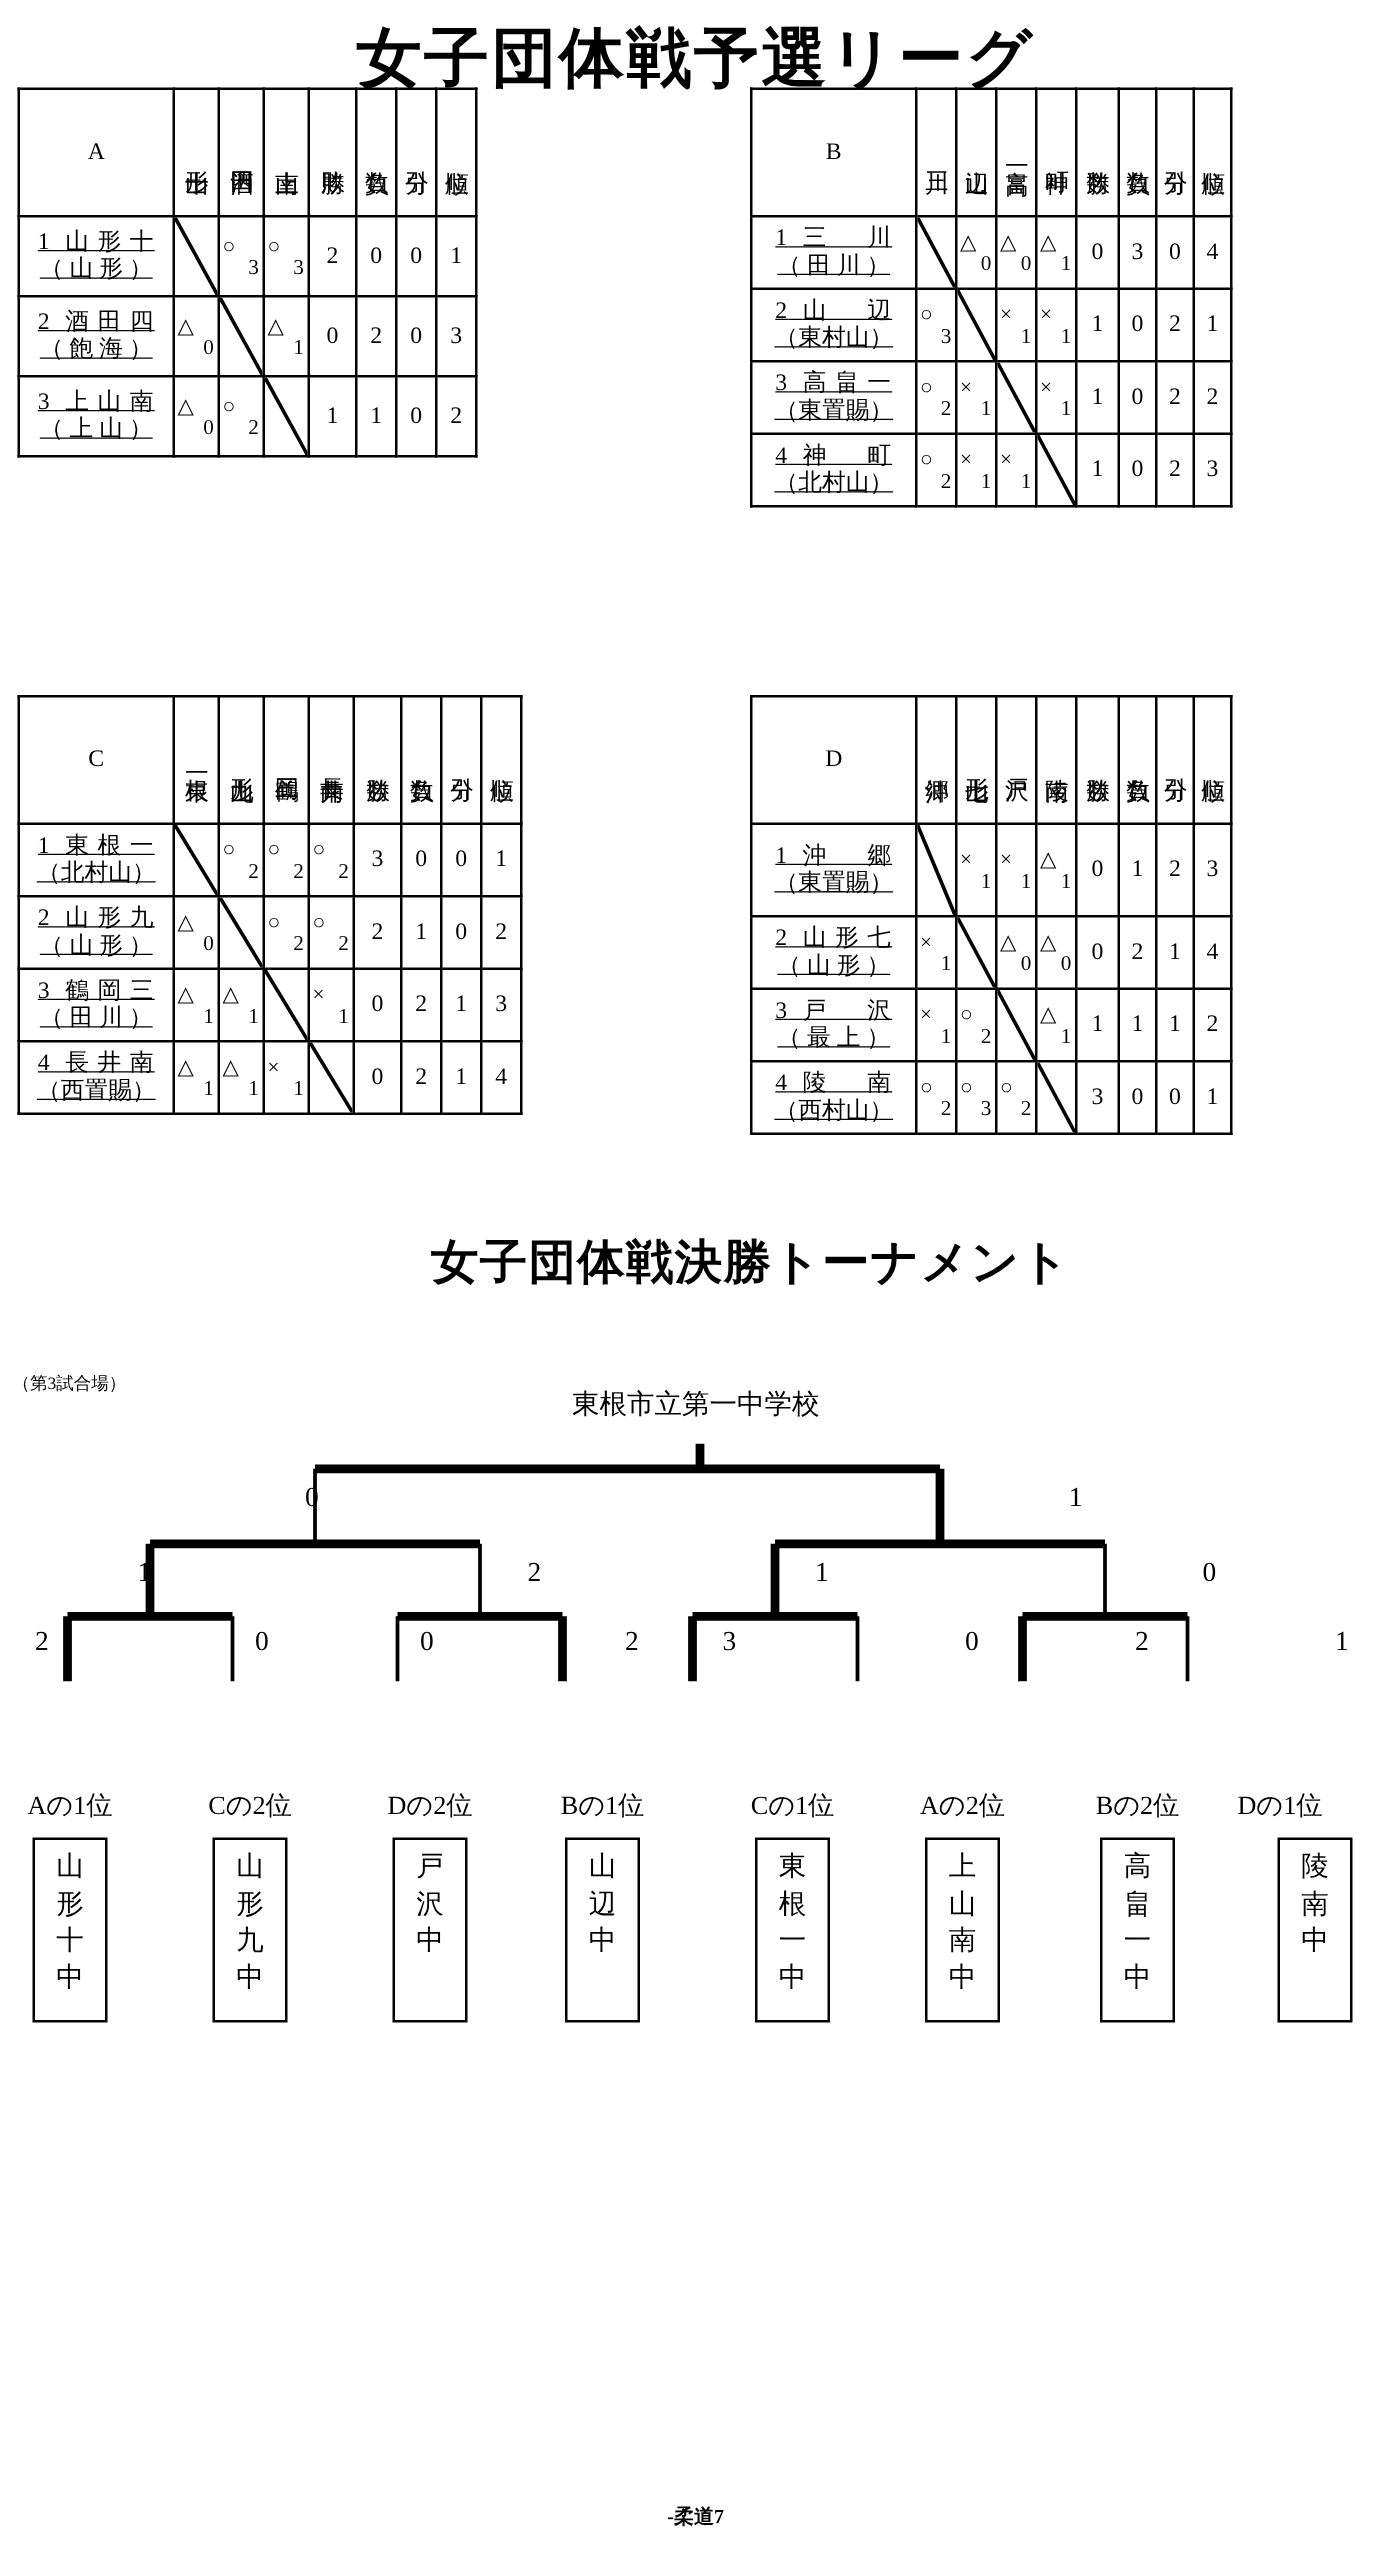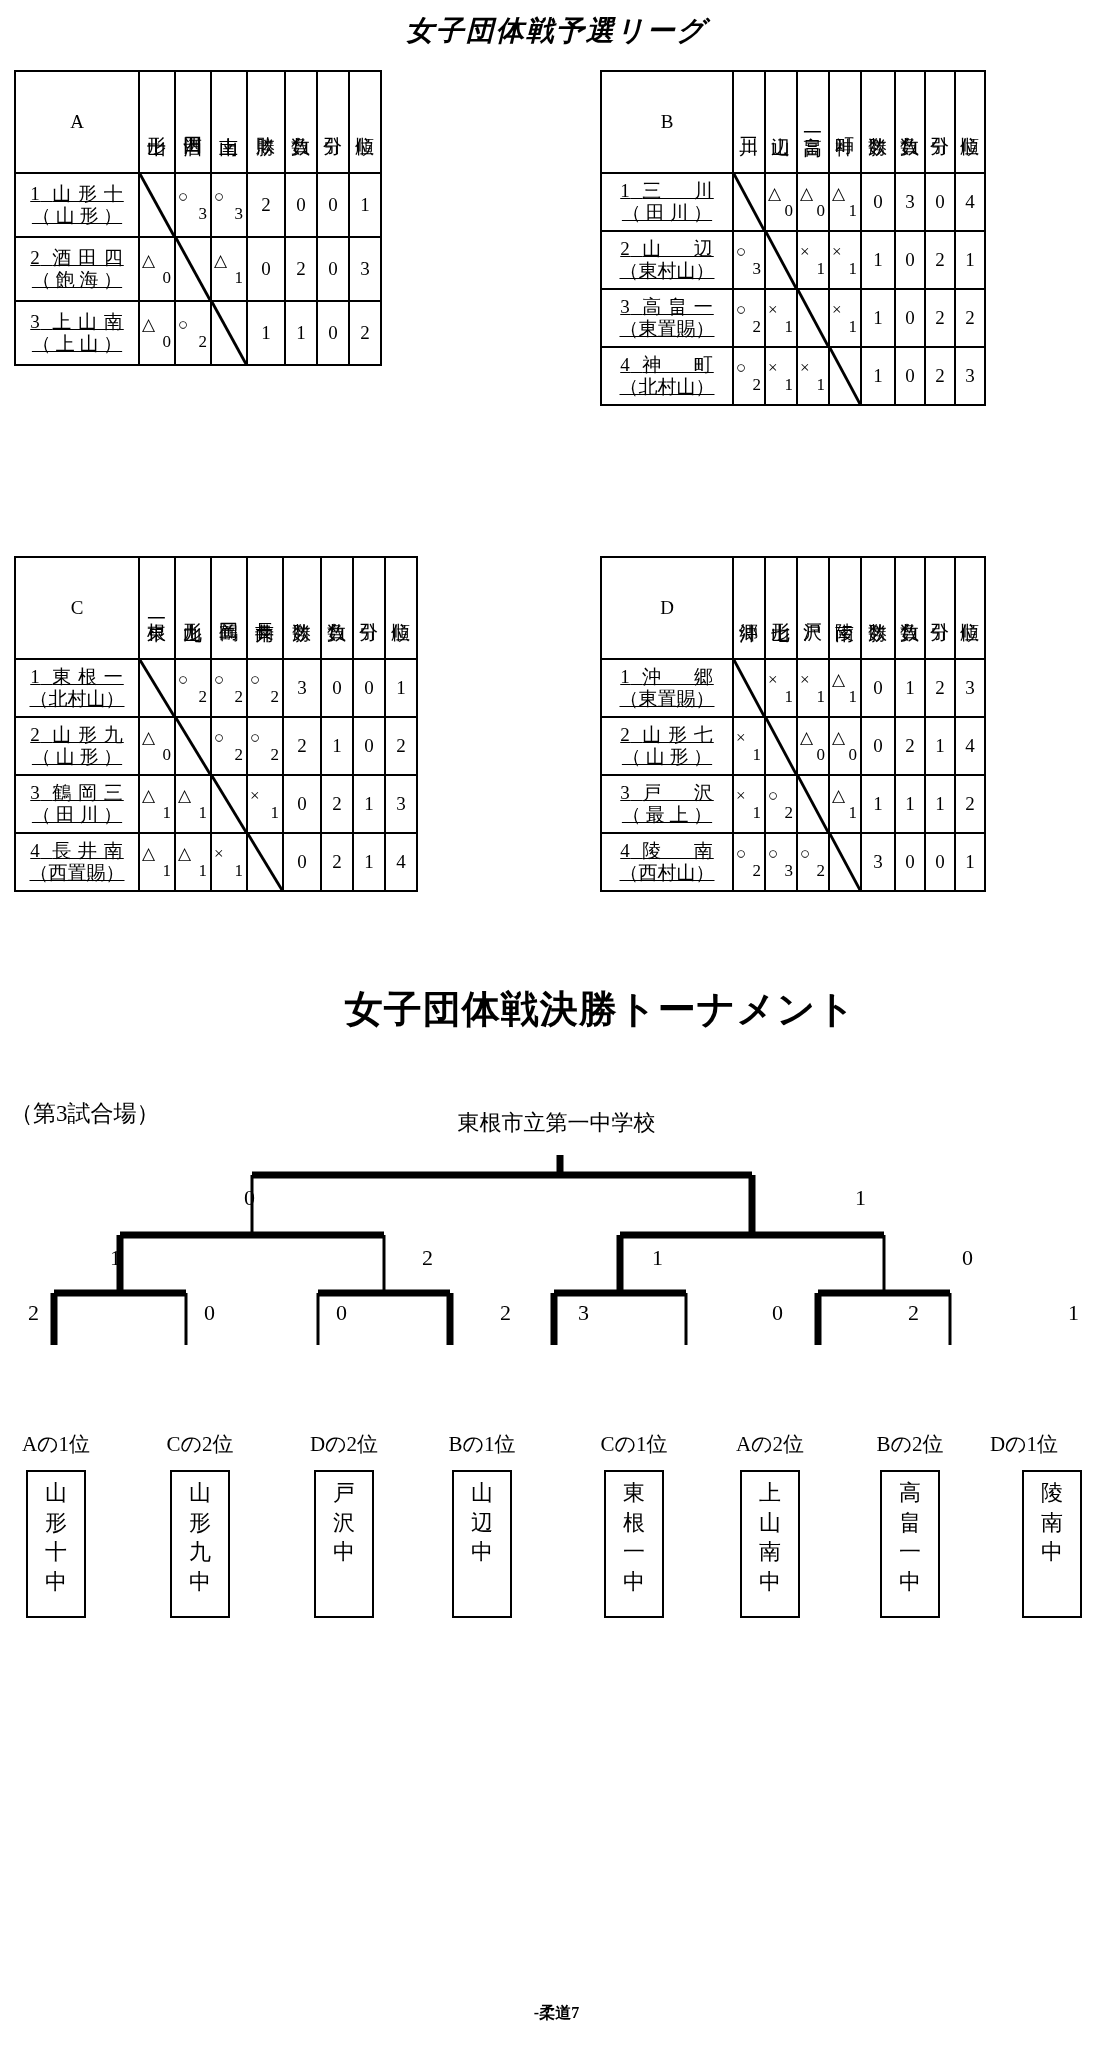--- a/index.html
+++ b/index.html
@@ -10,26 +10,25 @@
   body {
     width: 1113px;
     height: 2048px;
     position: relative;
     font-family: "Liberation Serif", serif;
     color: #000000;
     overflow: hidden;
   }
   .page-title {
     text-align: center;
-    font-size: 28px;
+    font-size: 52px;
     font-weight: bold;
     letter-spacing: 2px;
     margin-top: 12px;
     margin-bottom: 10px;
-    font-style: italic;
   }
   
   .league-wrap {
     position: absolute;
   }
   table.league {
     border-collapse: collapse;
     table-layout: fixed;
   }
   table.league td, table.league th {
@@ -96,21 +95,21 @@
   .t-title {
     position: absolute;
     width: 100%;
     text-align: center;
     font-size: 38px;
     font-weight: bold;
     letter-spacing: 1px;
   }
   .venue-note {
     position: absolute;
-    font-size: 23px;
+    font-size: 14px;
   }
   .venue {
     position: absolute;
     width: 100%;
     text-align: center;
     font-size: 22px;
   }
   .bracket {
     position: absolute;
     left: 0;
@@ -605,21 +604,21 @@
       <td>
             <div class="vhead">負数</div>
           </td>
       <td>
             <div class="vhead">引分</div>
           </td>
       <td>
             <div class="vhead">順位</div>
           </td>
     </tr>
-    <tr style="height:58px">
+    <tr style="height:74px">
       <td class="team-cell">
         <span class="l1"><span>1</span>&nbsp;&nbsp;<span>沖 　 郷</span></span>
         <span class="l2">（東置賜）</span>
       </td>
       <td class="diag">
             <svg viewBox="0 0 32 58" preserveAspectRatio="none">
               <line x1="0" y1="0" x2="32" y2="58" stroke="#000" stroke-width="3"></line>
             </svg>
           </td>
       <td class="res">

